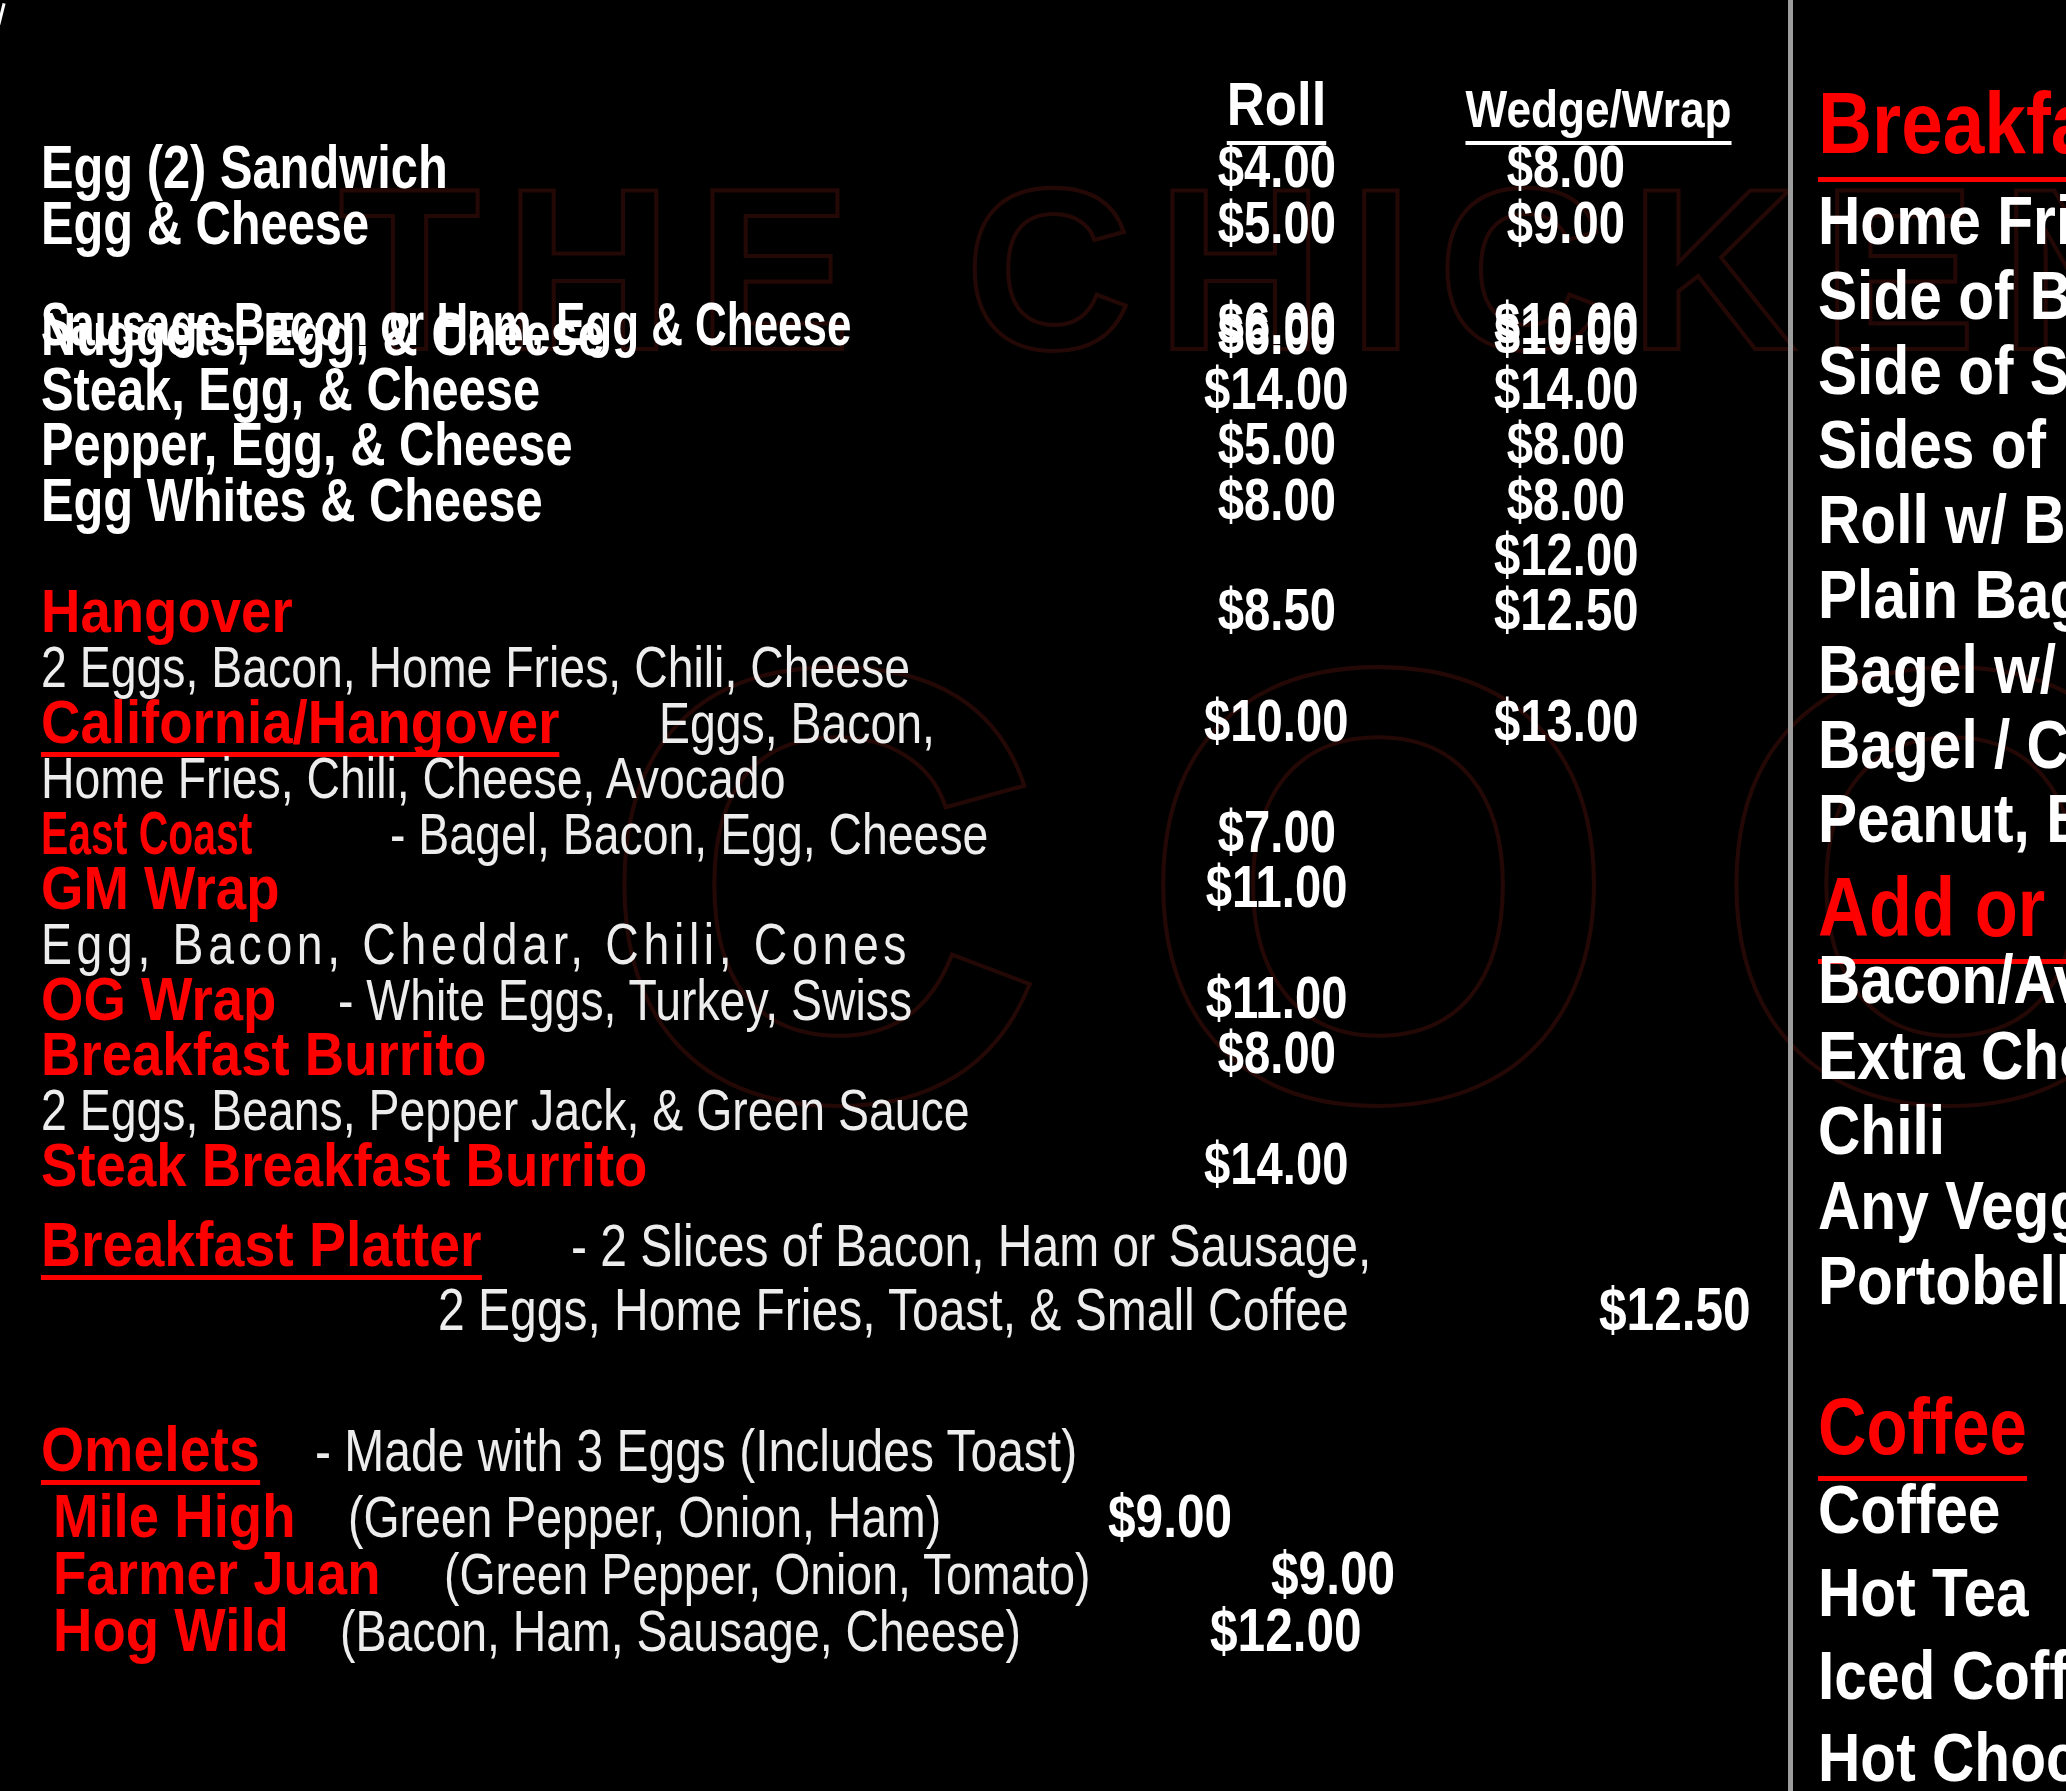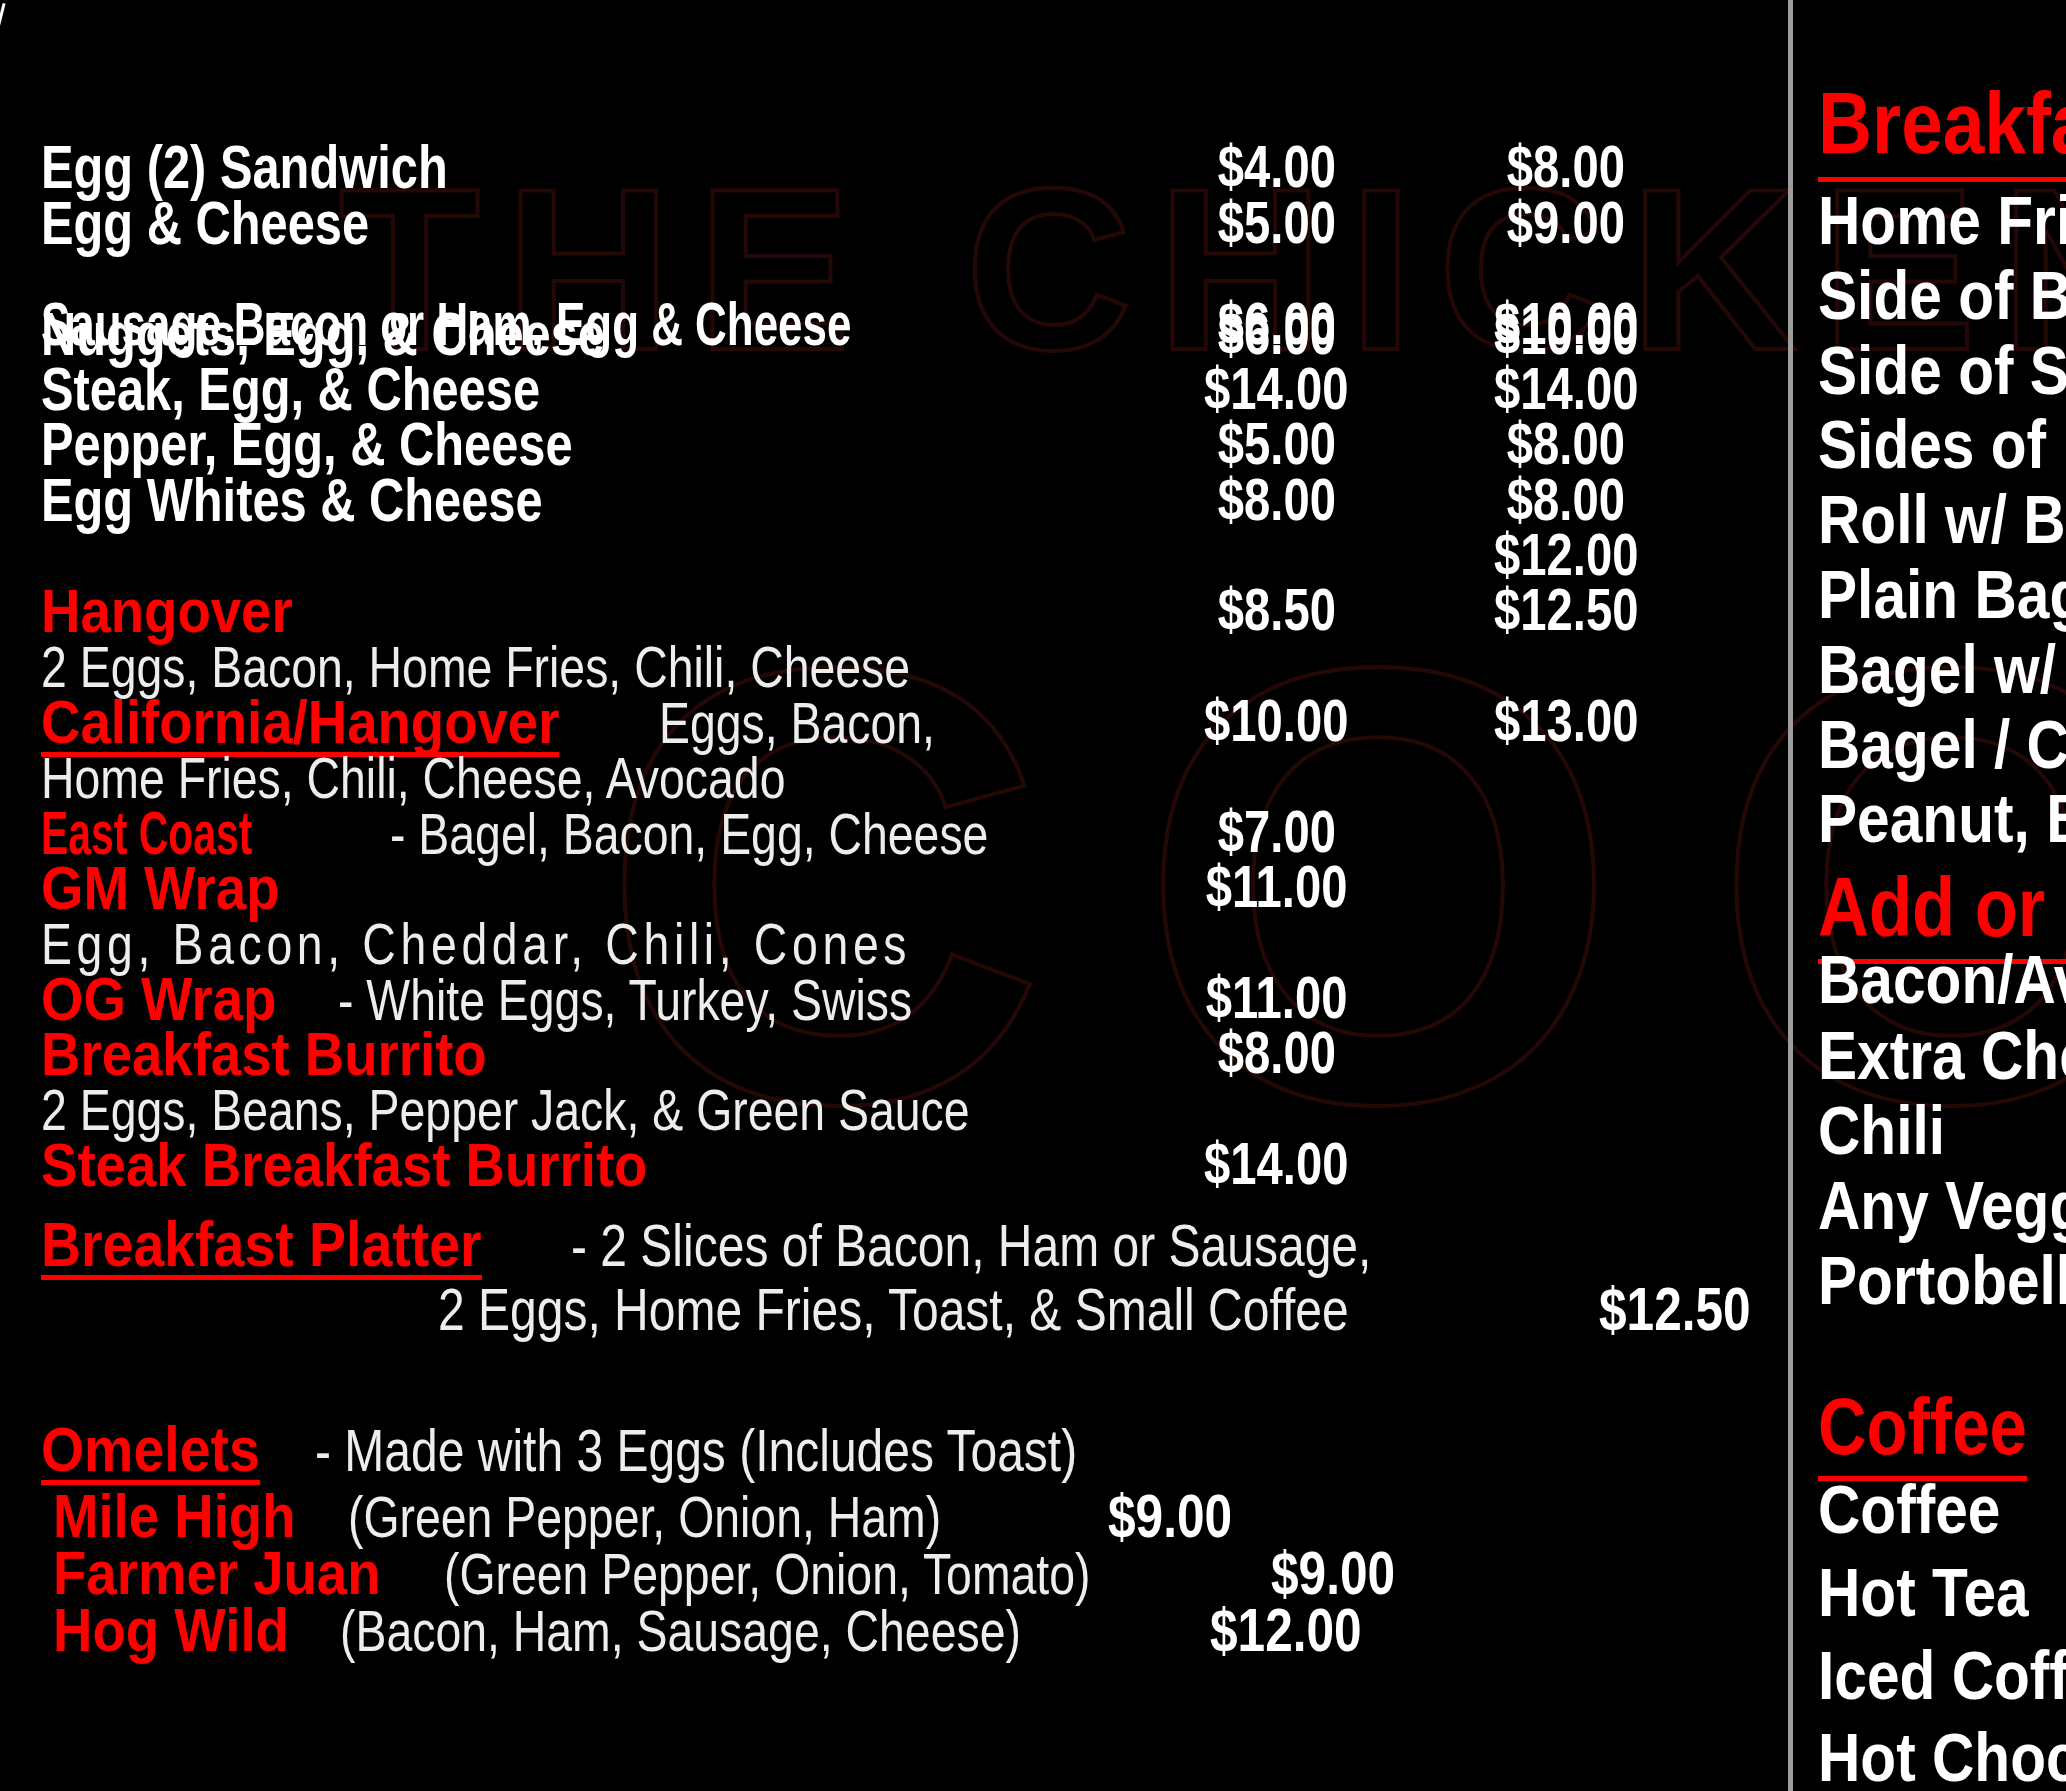--- a/index.html
+++ b/index.html
@@ -52,20 +52,26 @@
 
 <div class="stage">
 
   <div class="wm">
     <span class="wm1">THE CHICKEN</span>
     <span class="wm2">COOP</span>
   </div>
   <div class="tick"></div>
 
   <div class="leftcol">
+    <div class="abs pcol roll" style="top:68px;">
+      <span class="colhdr" style="font-size:62px;">Roll</span>
+    </div>
+    <div class="abs pcol wedge" style="top:79px;">
+      <span class="colhdr" style="font-size:52px;">Wedge/Wrap</span>
+    </div>
     <div id="left-rows">
         <div class="lrow" style="top: 140px;"><span class="itm">Egg (2) Sandwich</span><div class="pcol roll"><span class="pr">$4.00</span></div><div class="pcol wedge"><span class="pr">$8.00</span></div></div>
         <div class="lrow" style="top: 196px;"><span class="itm">Egg &amp; Cheese</span><div class="pcol roll"><span class="pr">$5.00</span></div><div class="pcol wedge"><span class="pr">$9.00</span></div></div>
         <div class="lrow" style="top: 251px; margin-top: 46px;"><span class="itm" style="transform: scaleX(0.72);">Sausage,Bacon or Ham, Egg &amp; Cheese</span><div class="pcol roll"><span class="pr">$6.00</span></div><div class="pcol wedge"><span class="pr">$10.00</span></div></div>
         <div class="lrow" style="top: 307px;"><span class="itm">Nuggets, Egg, &amp; Cheese</span><div class="pcol roll"><span class="pr">$6.00</span></div><div class="pcol wedge"><span class="pr">$10.00</span></div></div>
         <div class="lrow" style="top: 362px;"><span class="itm">Steak, Egg, &amp; Cheese</span><div class="pcol roll"><span class="pr">$14.00</span></div><div class="pcol wedge"><span class="pr">$14.00</span></div></div>
         <div class="lrow" style="top: 417px;"><span class="itm">Pepper, Egg, &amp; Cheese</span><div class="pcol roll"><span class="pr">$5.00</span></div><div class="pcol wedge"><span class="pr">$8.00</span></div></div>
         <div class="lrow" style="top: 473px;"><span class="itm">Egg Whites &amp; Cheese</span><div class="pcol roll"><span class="pr">$8.00</span></div><div class="pcol wedge"><span class="pr">$8.00</span></div></div>
         <div class="lrow" style="top: 528px;">
           <div class="pcol wedge"><span class="pr">$12.00</span></div>

